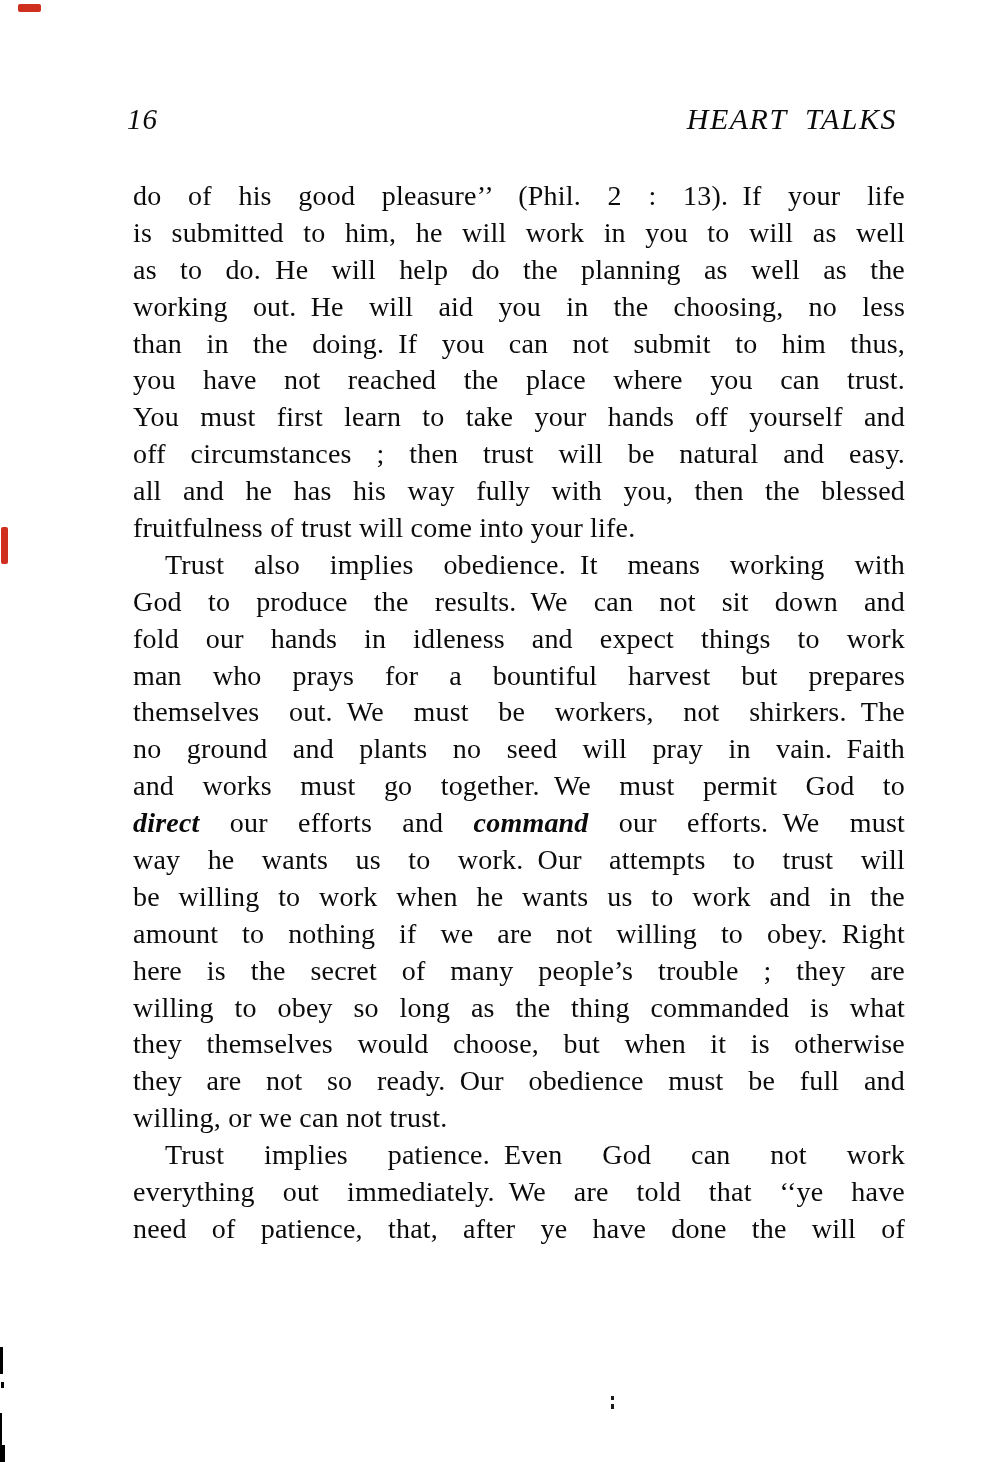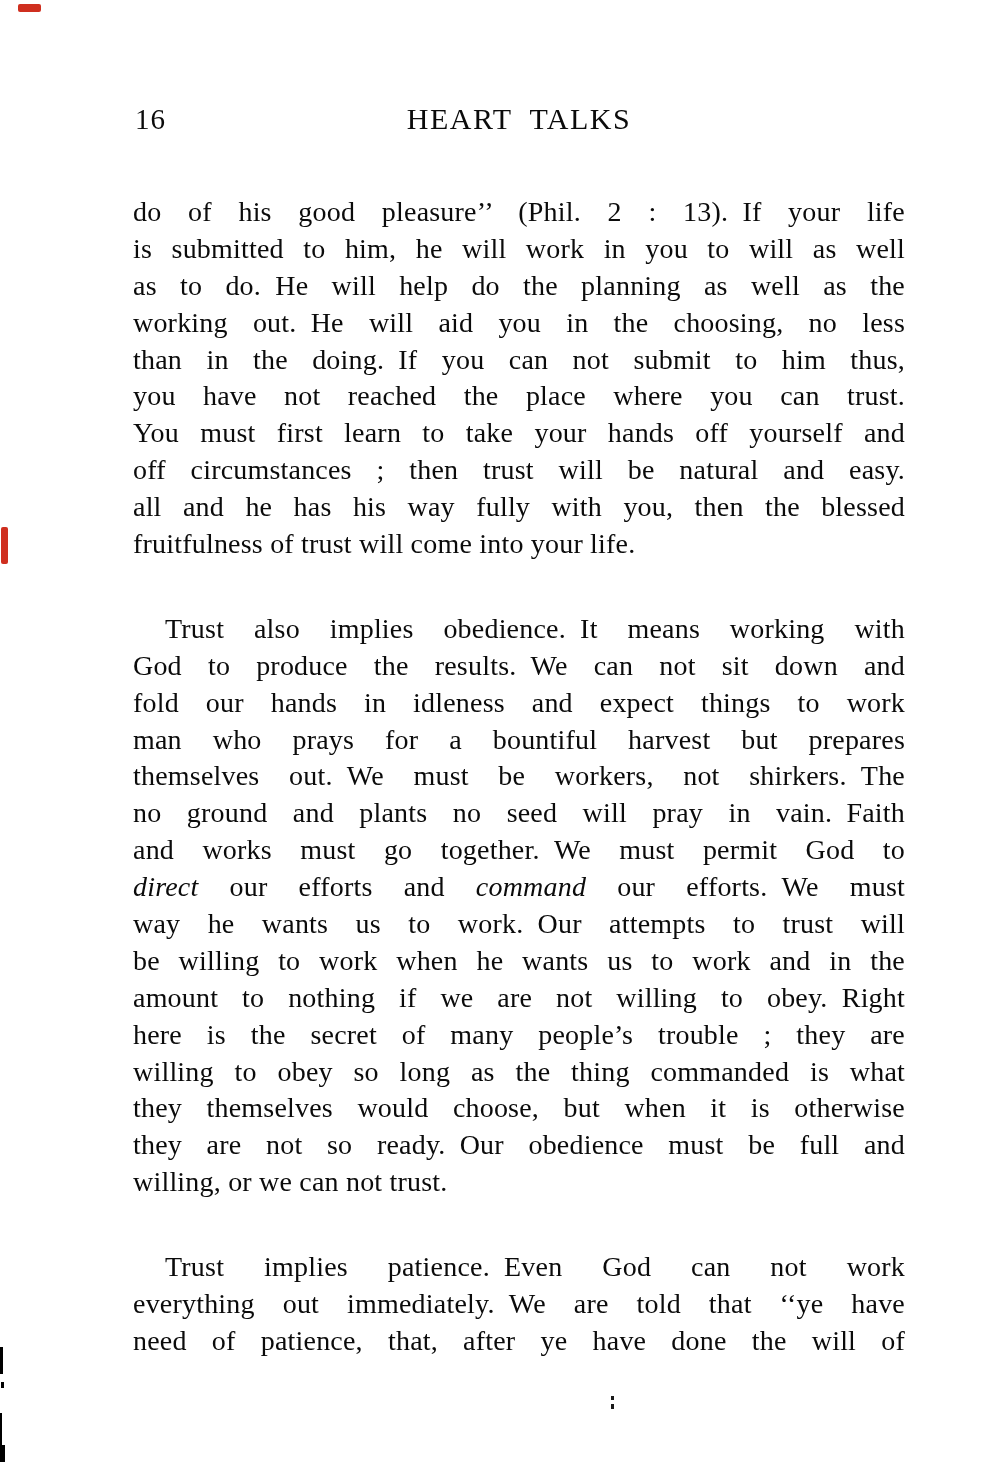--- a/index.html
+++ b/index.html
@@ -11,54 +11,55 @@
   }
   .page {
     position: relative;
     width: 1000px; height: 1462px;
     background: var(--paper, #ffffff);
     color: var(--ink, #0b0b0b);
   }
   
   .header {
     position: absolute;
-    left: 133px; top: 100px;
+    left: 125px; top: 100px;
     width: 772px; height: 40px;
     line-height: 38px;
+    font-style: italic;
   }
   .pagenum {
     position: absolute; left: 2px; top: 0;
     font-size: 29px;
     letter-spacing: 1px;
   }
   .title {
     display: block;
-    text-align: center;
+    text-align: right;
     font-size: 30px;
     letter-spacing: 1.5px;
     word-spacing: 9px;
   }
   
   .bodytext {
     position: absolute;
-    left: 133px; top: 194px;
+    left: 133px; top: 178px;
     width: 772px;
   }
   .line {
     height: 36.9px;
     line-height: 36.9px;
     font-size: 28px;
     letter-spacing: 0.2px;
     text-align: justify;
     text-align-last: justify;
     white-space: normal;
   }
-  .line.indent { padding-left: 32px; margin-top: 48px; }
+  .line.indent { padding-left: 32px; }
   .line.flush { text-align-last: left; }
-  .line .it { font-style: italic; }
+  .line .it { font-style: italic; font-weight: bold; }
   
   .mark { position: absolute; }
   .m-red-a { left: 18px; top: 4px;  width: 23px; height: 8px;  background: var(--red, #cf2f1f); border-radius: 2px; }
   .m-red-b { left: 1px;  top: 527px; width: 7px; height: 37px; background: var(--red, #cf2f1f); border-radius: 2px; }
   .m-blk-a { left: 0;    top: 1347px; width: 3px; height: 27px; background: #000; }
   .m-blk-b { left: 1px;  top: 1382px; width: 3px; height: 6px;  background: #000; }
   .m-blk-c { left: 0;    top: 1413px; width: 2px; height: 49px; background: #000; }
   .m-blk-d { left: 0;    top: 1445px; width: 5px; height: 17px; background: #000; }
   .m-spk-a { left: 611px; top: 1396px; width: 3px; height: 4px; background: #1a1a1a; }
   .m-spk-b { left: 611px; top: 1404px; width: 3px; height: 5px; background: #1a1a1a; }

